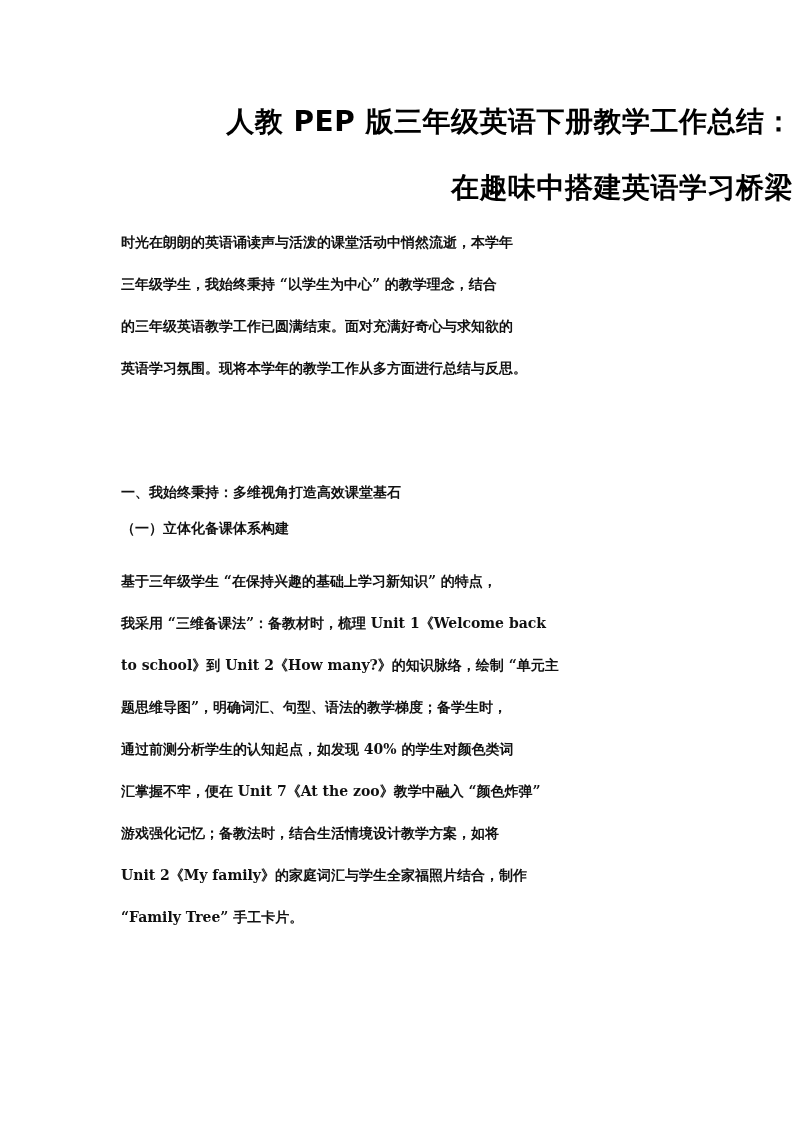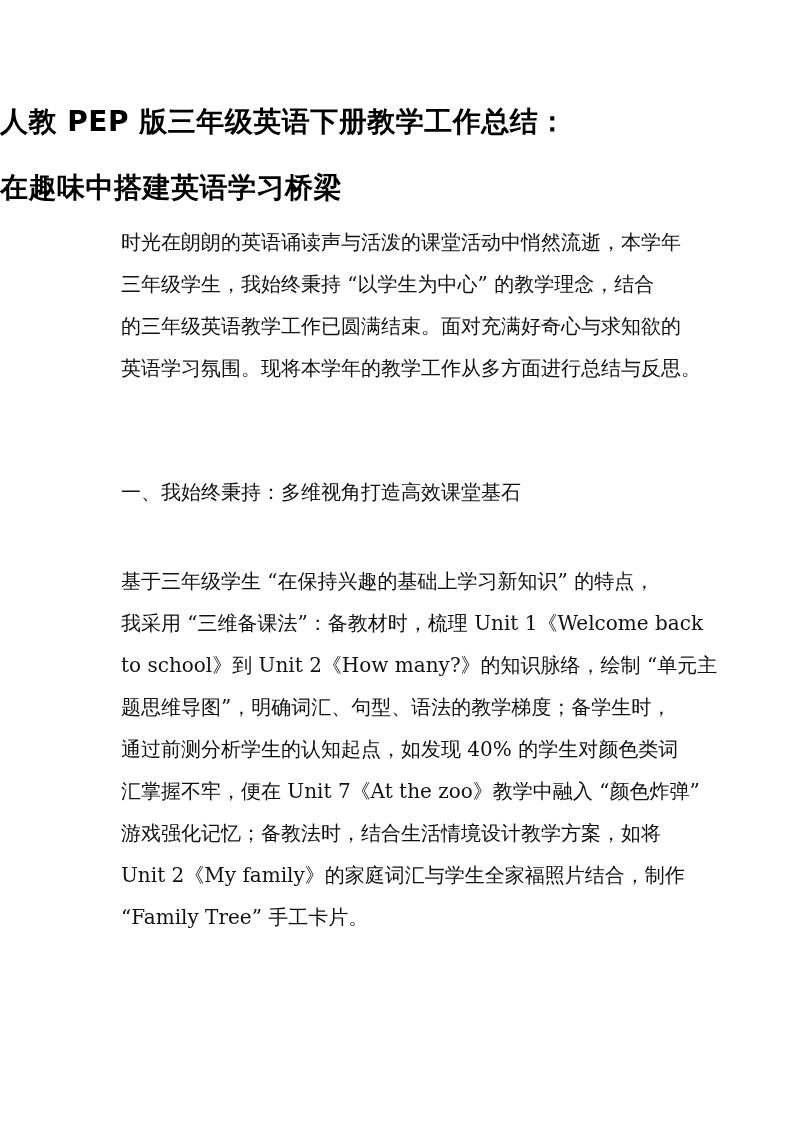--- a/index.html
+++ b/index.html
@@ -19,37 +19,38 @@
       position: absolute;
       left: 0; top: 0;
       width: 793px;
       height: 1122px;
       background: #ffffff;
     }
     .title {
       position: absolute;
       left: 0;
       width: 793px;
-      text-align: left;
+      text-align: right;
       font-family: "DejaVu Sans", "Liberation Sans", sans-serif;
       font-weight: bold;
       font-size: 28px;
       line-height: 44px;
       color: #000000;
       letter-spacing: 0.5px;
     }
     .title .t1 { display: block; }
     .title .t2 { display: block; margin-top: 22px; }
     .block {
       position: absolute;
       left: 121px;
       width: 560px;
-      font-size: 20px;
+      font-size: 14px;
       line-height: 42px;
       color: #111111;
+      font-weight: bold;
     }
     .line {
       display: block;
       white-space: nowrap;
       height: 42px;
     }
   </style>
 </head>
 <body>
 
@@ -62,20 +63,21 @@
 
   <div class="block" style="top:221px;">
     <span class="line">时光在朗朗的英语诵读声与活泼的课堂活动中悄然流逝，本学年</span>
     <span class="line">三年级学生，我始终秉持 “以学生为中心” 的教学理念，结合</span>
     <span class="line">的三年级英语教学工作已圆满结束。面对充满好奇心与求知欲的</span>
     <span class="line">英语学习氛围。现将本学年的教学工作从多方面进行总结与反思。</span>
   </div>
 
   <div class="block" style="top:471px;">
     <span class="line" style="height:36px;">一、我始终秉持：多维视角打造高效课堂基石</span>
+    <span class="line" style="height:36px;">（一）立体化备课体系构建</span>
   </div>
 
   <div class="block" style="top:560px;">
     <span class="line">基于三年级学生 “在保持兴趣的基础上学习新知识” 的特点，</span>
     <span class="line latin-mix">我采用 “三维备课法”：备教材时，梳理  Unit 1《Welcome back</span>
     <span class="line latin-mix">to school》到  Unit 2《How many?》的知识脉络，绘制 “单元主</span>
     <span class="line">题思维导图”，明确词汇、句型、语法的教学梯度；备学生时，</span>
     <span class="line">通过前测分析学生的认知起点，如发现  40%  的学生对颜色类词</span>
     <span class="line">汇掌握不牢，便在  Unit 7《At the zoo》教学中融入 “颜色炸弹”</span>
     <span class="line">游戏强化记忆；备教法时，结合生活情境设计教学方案，如将</span>

